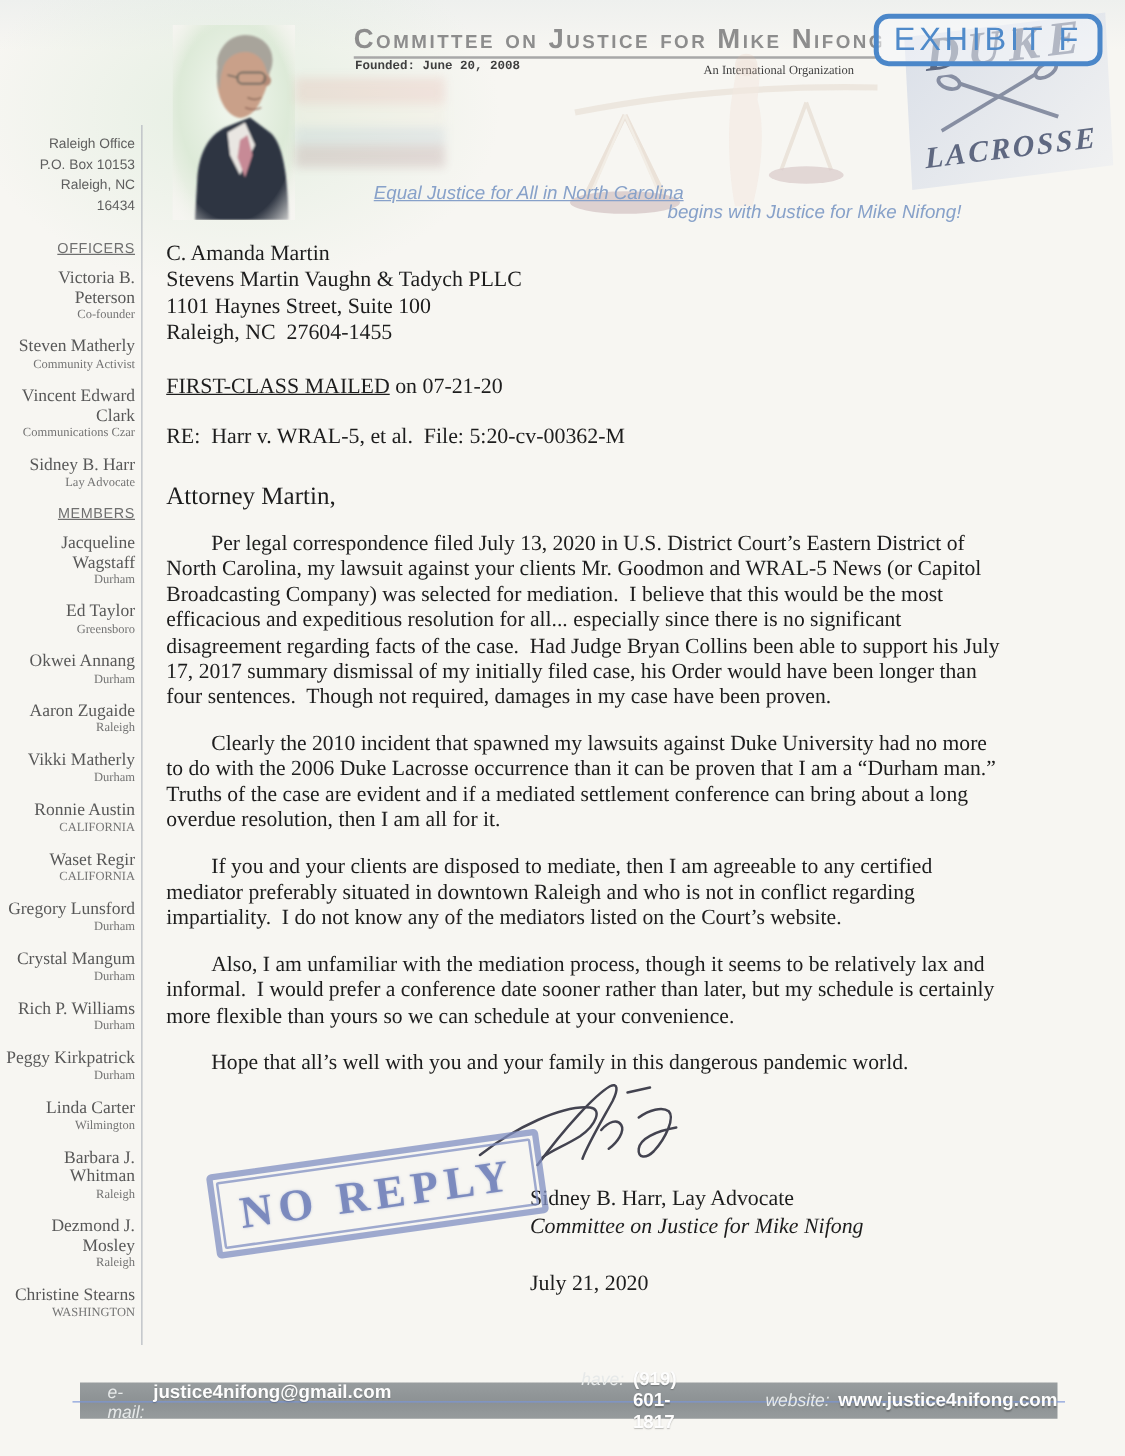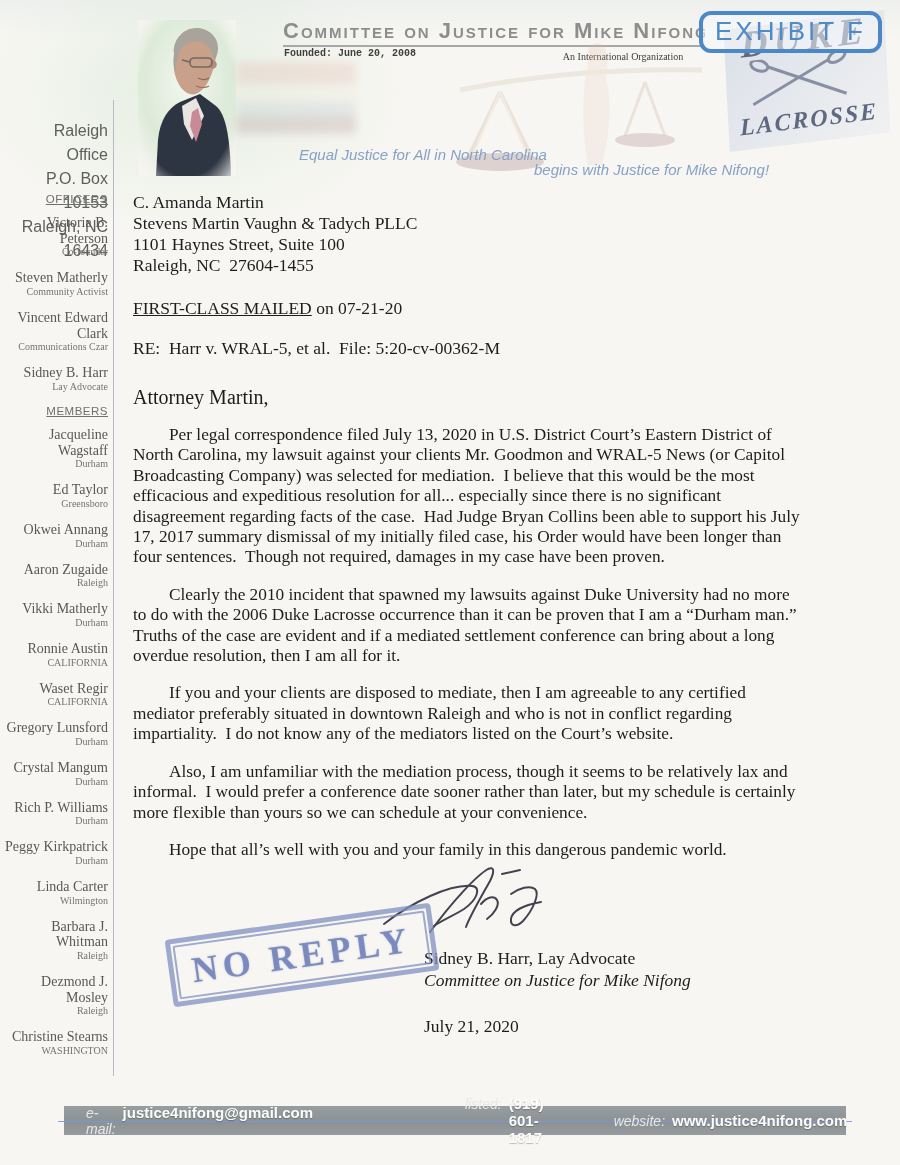--- a/index.html
+++ b/index.html
@@ -57,31 +57,31 @@
   .sticks { position:absolute; left:18px; top:34px; width:110px; height:48px; opacity:.8; }
   .faded-center { position:absolute; left:440px; top:40px; width:280px; height:135px; opacity:.55; }
   .faded-blocks {
     position:absolute; left:236px; top:62px; width:120px; height:72px; opacity:.30;
     background:
       linear-gradient(180deg, rgba(226,160,150,.7) 0 30%, rgba(240,230,210,.6) 30% 55%, rgba(150,170,190,.55) 55% 75%, rgba(120,60,70,.5) 75% 100%);
     filter:blur(4px);
   }
   .tagline1 {
     position:absolute; left:299px; top:146px;
-    font-family:"Liberation Sans", sans-serif; font-style:italic; font-size:15px; color:#87a1c9;
+    font-family:"Liberation Sans", sans-serif; font-style:italic; font-size:15px; color:#87a1c9;text-decoration:underline;
   }
   .tagline2 {
     position:absolute; left:534px; top:161px;
     font-family:"Liberation Sans", sans-serif; font-style:italic; font-size:15px; color:#87a1c9;
   }
 
   
   .office-address {
     position:absolute; left:8px; top:107px; width:100px; text-align:right;
-    font-family:"Liberation Sans", sans-serif; font-size:16px; line-height:1.5; color:#5e5e5e;margin-top:12px;
+    font-family:"Liberation Sans", sans-serif; font-size:11px; line-height:1.5; color:#5e5e5e;
   }
   .v-rule { position:absolute; left:113px; top:100px; width:1px; height:976px; background:#b7bbc1; }
   .sidebar-list { position:absolute; left:4px; top:193px; width:104px; text-align:right; }
   .sb-heading {
     font-family:"Liberation Sans", sans-serif; font-size:11.5px; letter-spacing:.5px;
     color:#6f6f6f; text-decoration:underline; margin-bottom:10px;
   }
   .sb-heading.members { margin-top:5px; }
   .sb-entry { margin-bottom:12px; }
   .sb-name { font-family:"Liberation Serif", serif; font-size:14px; line-height:1.12; color:#585858; }
@@ -340,21 +340,21 @@
     <div class="sig-org">Committee on Justice for Mike Nifong</div>
     <div class="sig-date">July 21, 2020</div>
   </div>
 
   <div class="footer-bar">
     <div class="footer-item email">
       <span class="f-label">e-mail:</span>
       <span class="f-value">justice4nifong@gmail.com</span>
     </div>
     <div class="footer-item phone">
-      <span class="f-label">listed:</span>
+      <span class="f-label">have:</span>
       <span class="f-value">(919) 601-1817</span>
     </div>
     <div class="footer-item website">
       <span class="f-label">website:</span>
       <span class="f-value">www.justice4nifong.com</span>
     </div>
   </div>
 
 </div>
 

